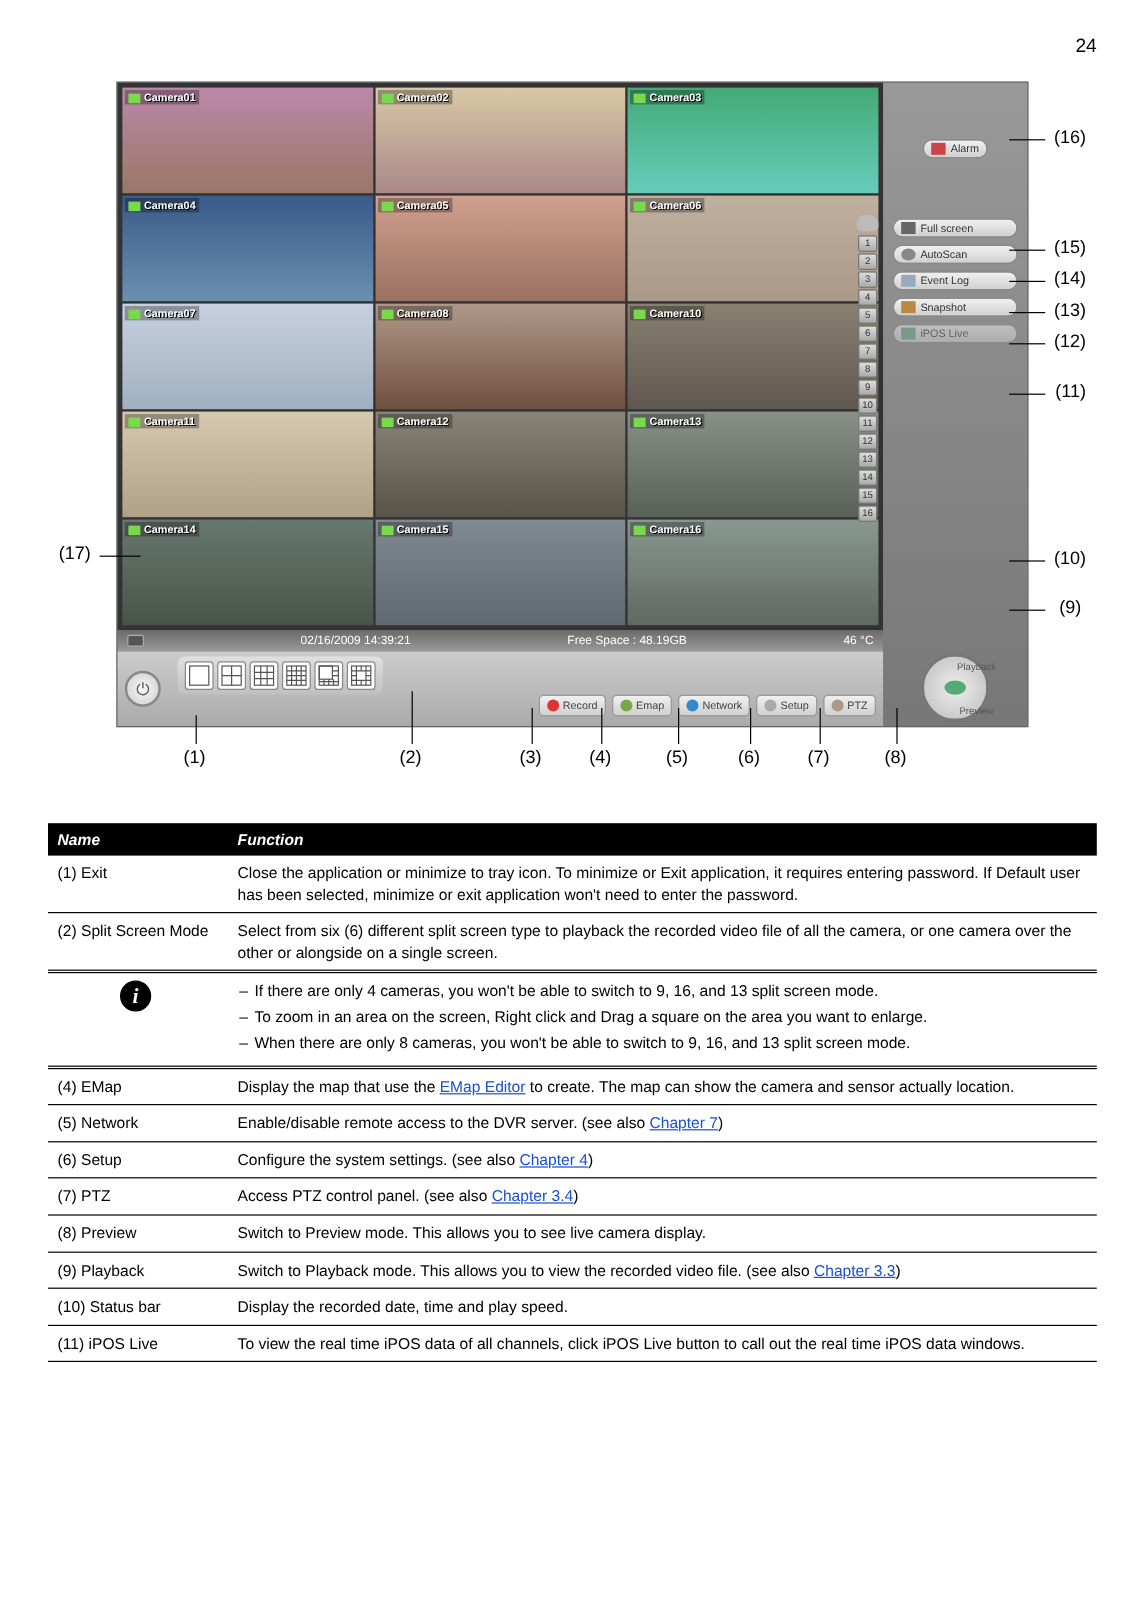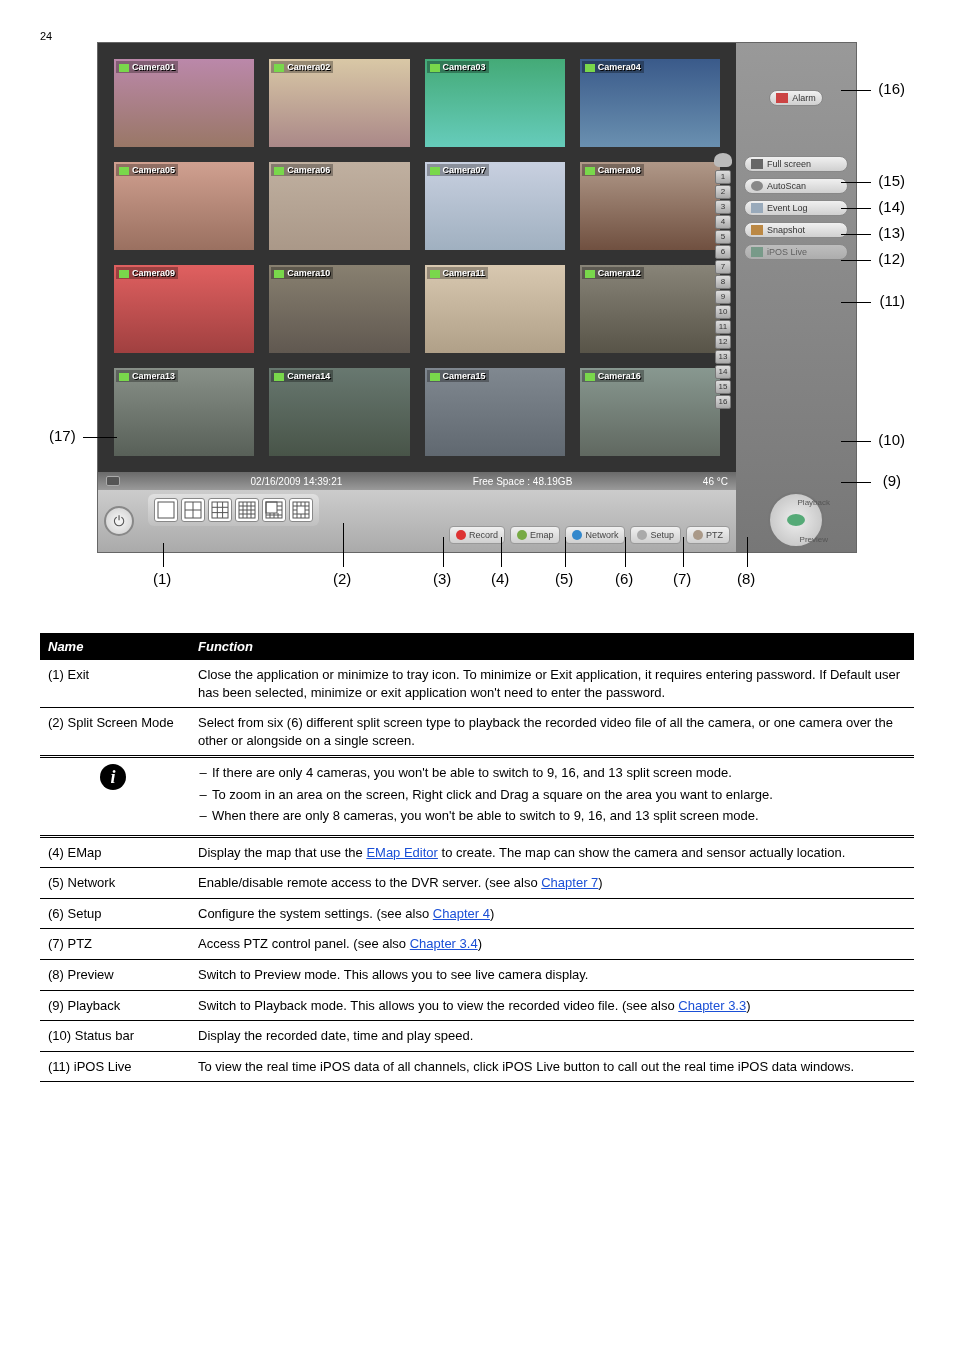--- a/index.html
+++ b/index.html
@@ -6,27 +6,27 @@
   body {
     font-family: Arial, sans-serif;
     font-size: 13px;
     color: #000;
     background: #fff;
     width: 954px;
     margin: 0 auto;
     padding: 0 40px;
   }
   .page { padding-top: 30px; }
-  .page-num { text-align: left; font-size: 11px; }
+  .page-num { text-align: right; font-size: 16px; margin-bottom: 20px; }
 
   
   .figure-wrap { width: 760px; margin: 0 auto 30px; position: relative; }
   .dvr-ui { display: flex; background: #888; border: 1px solid #666; position: relative; }
   .grid-area { flex: 1; display: flex; flex-direction: column; }
-  .cam-grid { display: grid; grid-template-columns: repeat(4, 1fr); grid-auto-rows: 88px; gap: 15px; background: #333; padding: 16px; }
+  .cam-grid { display: grid; grid-template-columns: repeat(3, 1fr); grid-auto-rows: 88px; gap: 2px; background: #333; padding: 4px; }
   .cam-tile { background: linear-gradient(135deg,#c9b9a9,#8c7b6b); position: relative; overflow: hidden; font-size: 9px; color:#fff; }
   .cam-tile .label { position:absolute; top:2px; left:2px; background: rgba(0,0,0,.3); padding:1px 3px; font-weight:bold; text-shadow:1px 1px 0 #000; }
   .cam-tile .flag { display:inline-block; width:10px; height:8px; background:#79d84b; margin-right:3px; vertical-align:middle; }
   .cam1 { background: linear-gradient(#b8a,#976); }
   .cam2 { background: linear-gradient(#d9c8a6,#a88); }
   .cam3 { background: linear-gradient(#4a7,#6cb); }
   .cam4 { background: linear-gradient(#3a5a8a,#6a90b0); }
   .cam5 { background: linear-gradient(#d0a090,#9a7060); }
   .cam6 { background: linear-gradient(#c0b0a0,#aa9888); }
   .cam7 { background: linear-gradient(#c8d0e0,#a0b0c0); text-align: right; }
@@ -113,23 +113,20 @@
             </div>
           <div class="cam-tile cam6">
               <span class="label"><span class="flag"></span><span>Camera06</span></span>
             </div>
           <div class="cam-tile cam7">
               <span class="label"><span class="flag"></span><span>Camera07</span></span>
             </div>
           <div class="cam-tile cam8">
               <span class="label"><span class="flag"></span><span>Camera08</span></span>
             </div>
-          <div class="cam-tile cam9">
-              <span class="label"><span class="flag"></span><span>Camera09</span></span>
-            </div>
           <div class="cam-tile cam10">
               <span class="label"><span class="flag"></span><span>Camera10</span></span>
             </div>
           <div class="cam-tile cam11">
               <span class="label"><span class="flag"></span><span>Camera11</span></span>
             </div>
           <div class="cam-tile cam12">
               <span class="label"><span class="flag"></span><span>Camera12</span></span>
             </div>
           <div class="cam-tile cam13">

